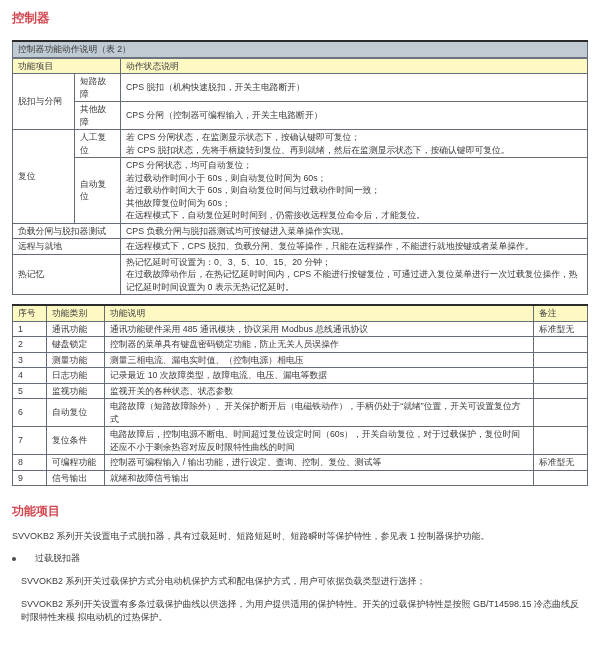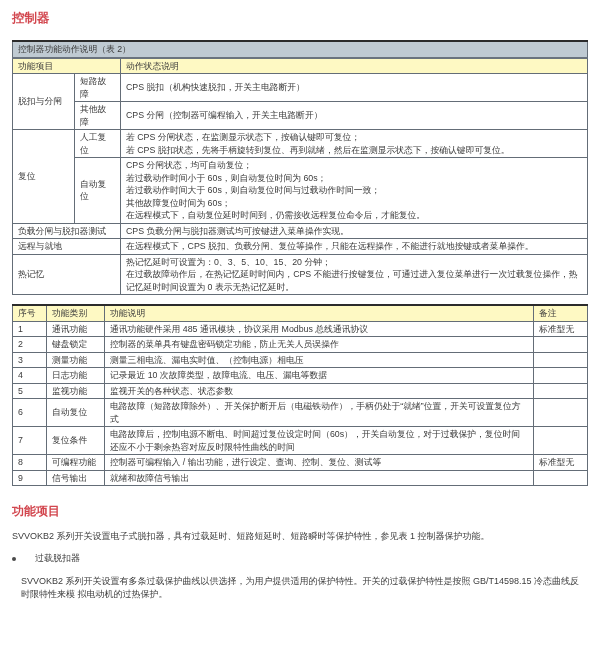--- a/index.html
+++ b/index.html
@@ -175,15 +175,16 @@
 <div class="section-title">功能项目</div>
 
 <p class="para">SVVOKB2 系列开关设置电子式脱扣器，具有过载延时、短路短延时、短路瞬时等保护特性，参见表 1 控制器保护功能。</p>
 
 <div class="bullet-row">
   <span class="dot"></span>
   <span class="bullet-label">过载脱扣器</span>
 </div>
 
 <div class="indent">
+  <p class="para">SVVOKB2 系列开关过载保护方式分电动机保护方式和配电保护方式，用户可依据负载类型进行选择；</p>
   <p class="para">SVVOKB2 系列开关设置有多条过载保护曲线以供选择，为用户提供适用的保护特性。开关的过载保护特性是按照 GB/T14598.15 冷态曲线反时限特性来模 拟电动机的过热保护。</p>
 
 </div>
 
 </body></html>

